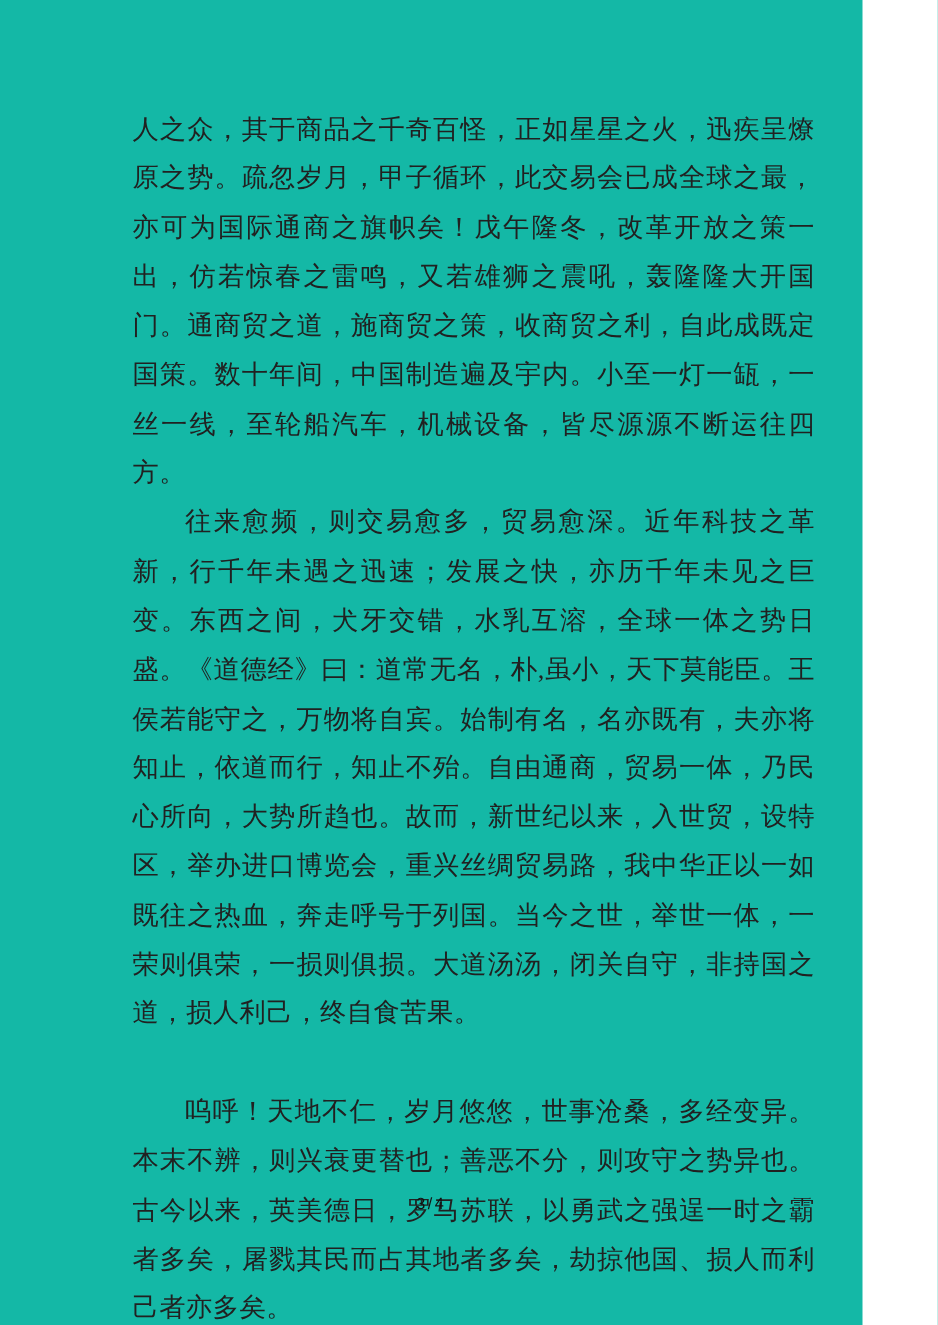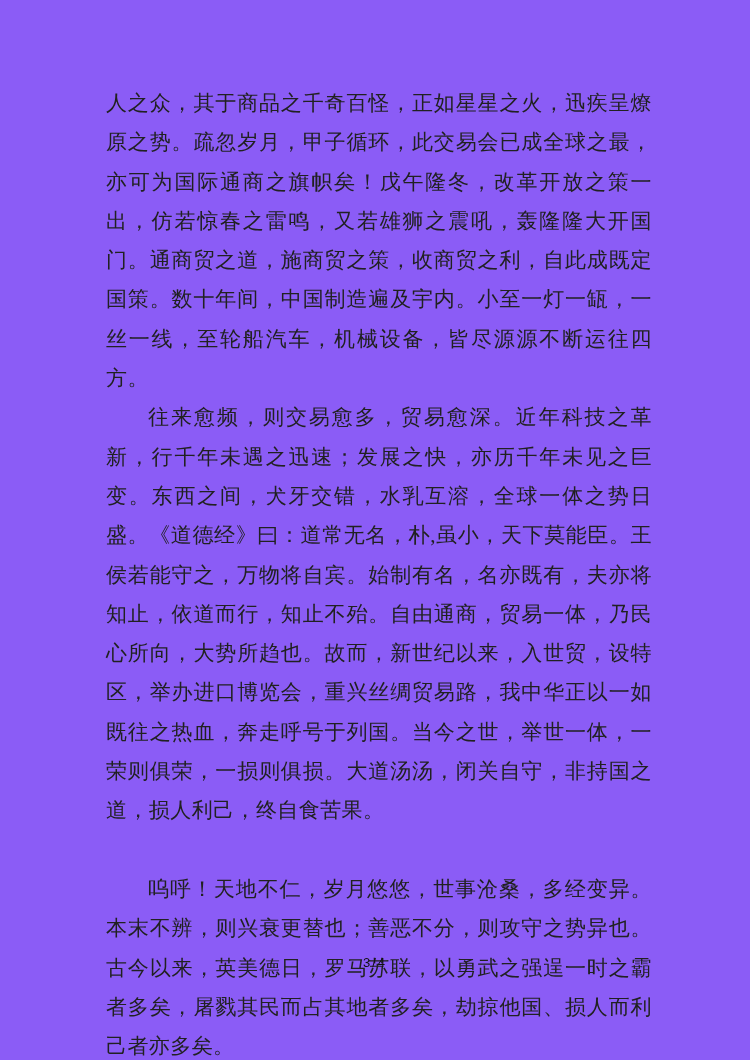--- a/index.html
+++ b/index.html
@@ -2,23 +2,23 @@
 <html><head>
 <meta charset="utf-8">
 <style>
   html, body {
     margin: 0;
     padding: 0;
     background: #ffffff;
   }
   .page {
     position: relative;
-    width: 750px;
+    width: 690px;
     height: 1060px;
-    background: #8b5cf6;
+    background: #14b8a6;
     overflow: hidden;
     font-family: "Liberation Serif", "DejaVu Serif", serif;
   }
   .content {
     position: absolute;
     left: 106px;
     top: 84px;
     width: 546px;
     color: #212121;
     font-size: 21px;

